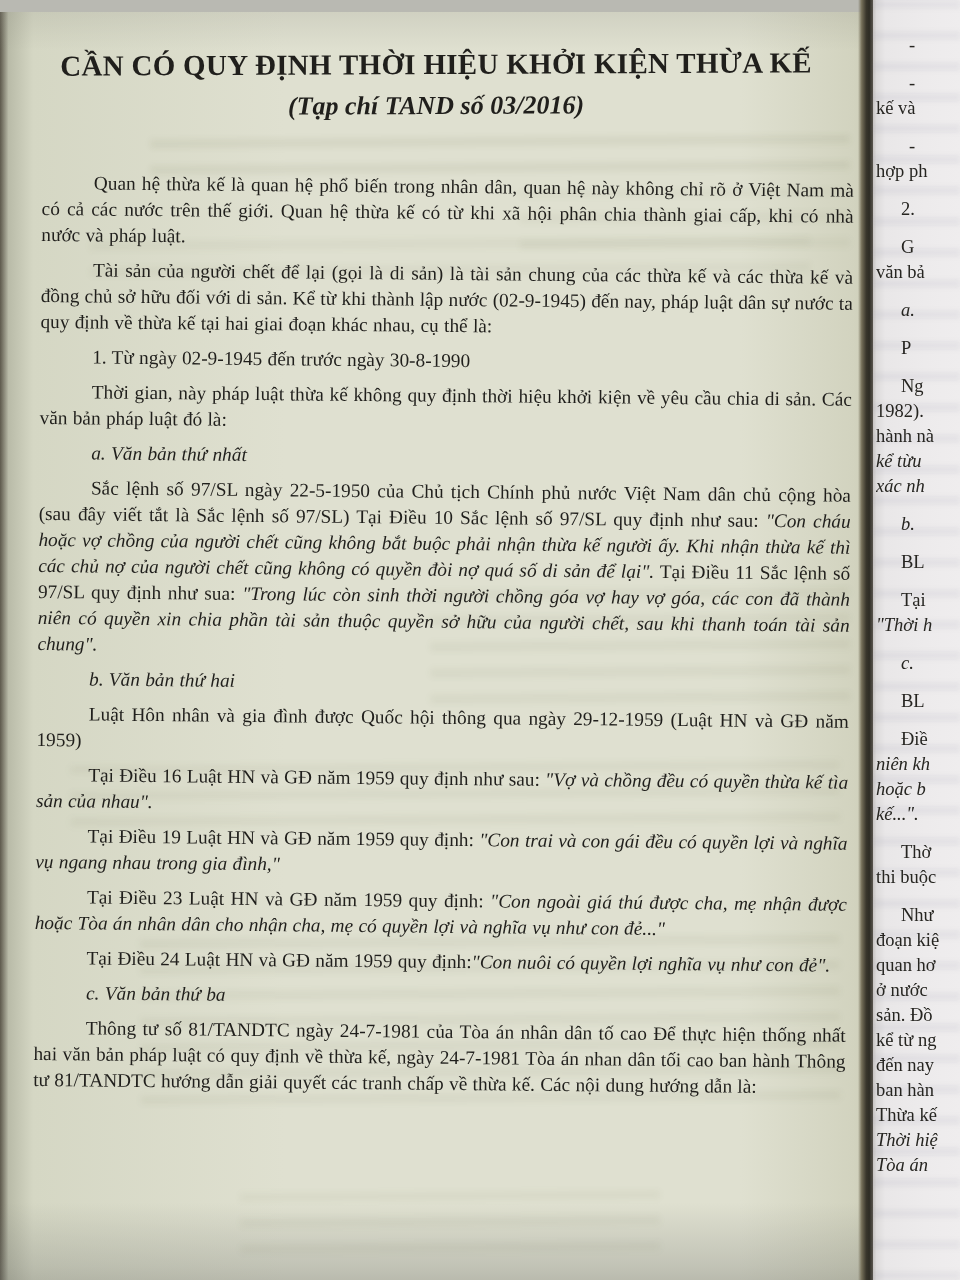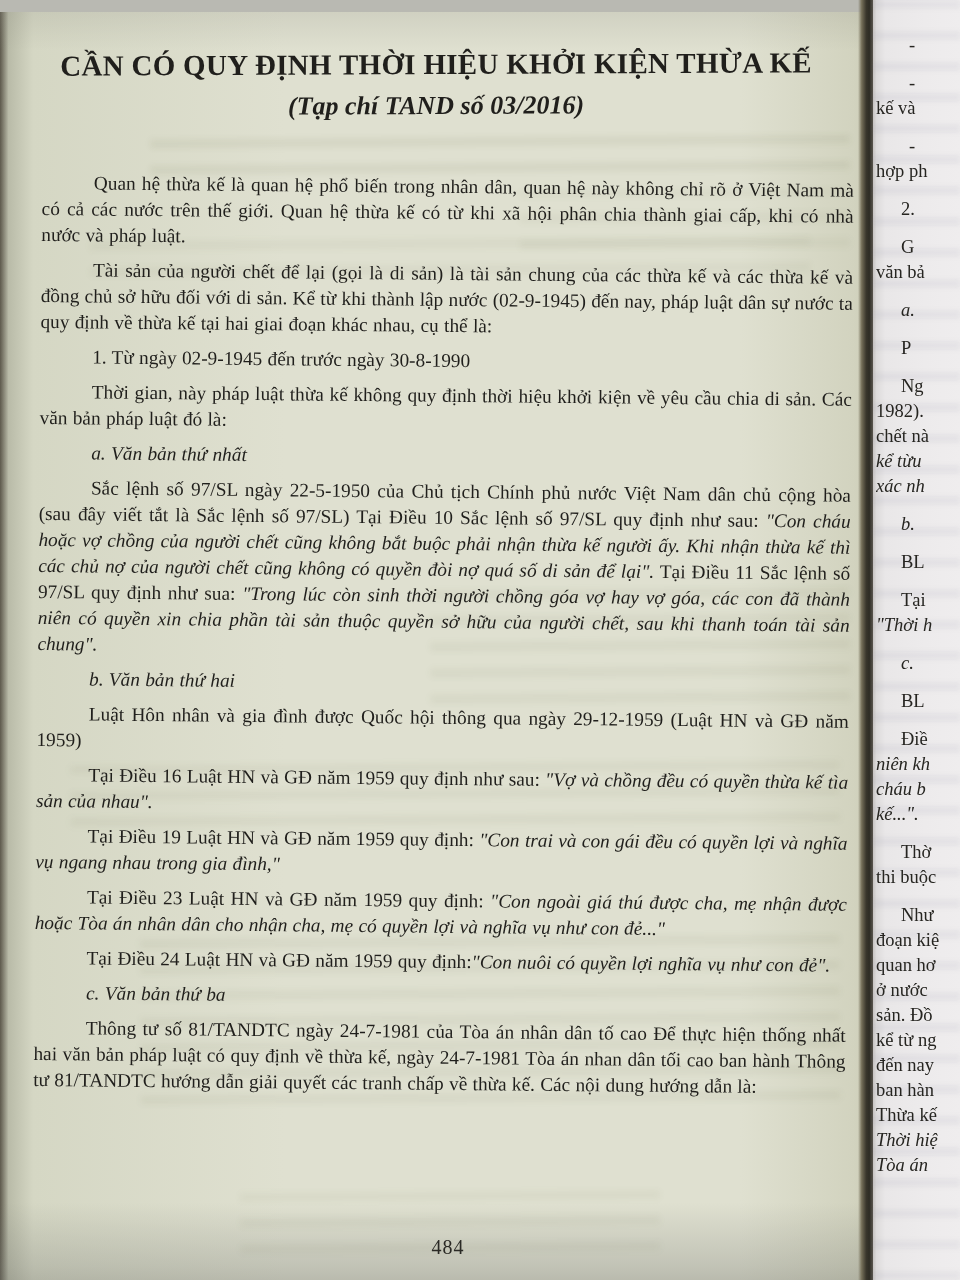--- a/index.html
+++ b/index.html
@@ -103,52 +103,51 @@
       <p class="it">b. Văn bản thứ hai</p>
       <p>Luật Hôn nhân và gia đình được Quốc hội thông qua ngày 29-12-1959 (Luật HN và GĐ năm 1959)</p>
       <p><span>Tại Điều 16 Luật HN và GĐ năm 1959 quy định như sau: </span><span class="it">"Vợ và chồng đều có quyền thừa kế tìa sản của nhau".</span></p>
       <p><span>Tại Điều 19 Luật HN và GĐ năm 1959 quy định: </span><span class="it">"Con trai và con gái đều có quyền lợi và nghĩa vụ ngang nhau trong gia đình,"</span></p>
       <p><span>Tại Điều 23 Luật HN và GĐ năm 1959 quy định: </span><span class="it">"Con ngoài giá thú được cha, mẹ nhận được hoặc Tòa án nhân dân cho nhận cha, mẹ có quyền lợi và nghĩa vụ như con đẻ..."</span></p>
       <p><span>Tại Điều 24 Luật HN và GĐ năm 1959 quy định:</span><span class="it">"Con nuôi có quyền lợi nghĩa vụ như con đẻ".</span></p>
       <p class="it">c. Văn bản thứ ba</p>
       <p>Thông tư số 81/TANDTC ngày 24-7-1981 của Tòa án nhân dân tố cao Để thực hiện thống nhất hai văn bản pháp luật có quy định về thừa kế, ngày 24-7-1981 Tòa án nhan dân tối cao ban hành Thông tư 81/TANDTC hướng dẫn giải quyết các tranh chấp về thừa kế. Các nội dung hướng dẫn là:</p>
     </div>
 
-    <div class="pagenum">484</div>
   </div>
 
   <div class="gutter"></div>
 
   <div class="right-page">
     <div class="rp-ghost"></div>
     <div class="rp-lines" id="rp-lines">
         <div class="rp-line da">-</div>
         <div class="rp-line da">-</div>
         <div class="rp-line">kế và</div>
         <div class="rp-line da">-</div>
         <div class="rp-line">hợp ph</div>
         <div class="rp-line st">2.</div>
         <div class="rp-line st">G</div>
         <div class="rp-line">văn bả</div>
         <div class="rp-line it st">a.</div>
         <div class="rp-line st">P</div>
         <div class="rp-line st">Ng</div>
         <div class="rp-line">1982).</div>
-        <div class="rp-line">chết nà</div>
+        <div class="rp-line">hành nà</div>
         <div class="rp-line it">kể từu</div>
         <div class="rp-line it">xác nh</div>
         <div class="rp-line it st">b.</div>
         <div class="rp-line st">BL</div>
         <div class="rp-line st">Tại</div>
         <div class="rp-line it">"Thời h</div>
         <div class="rp-line it st">c.</div>
         <div class="rp-line st">BL</div>
         <div class="rp-line st">Điề</div>
         <div class="rp-line it">niên kh</div>
-        <div class="rp-line it">cháu b</div>
+        <div class="rp-line it">hoặc b</div>
         <div class="rp-line it">kế...".</div>
         <div class="rp-line st">Thờ</div>
         <div class="rp-line">thi buộc</div>
         <div class="rp-line st">Như</div>
         <div class="rp-line">đoạn kiệ</div>
         <div class="rp-line">quan hơ</div>
         <div class="rp-line">ở nước</div>
         <div class="rp-line">sản. Đồ</div>
         <div class="rp-line">kể từ ng</div>
         <div class="rp-line">đến nay</div>

